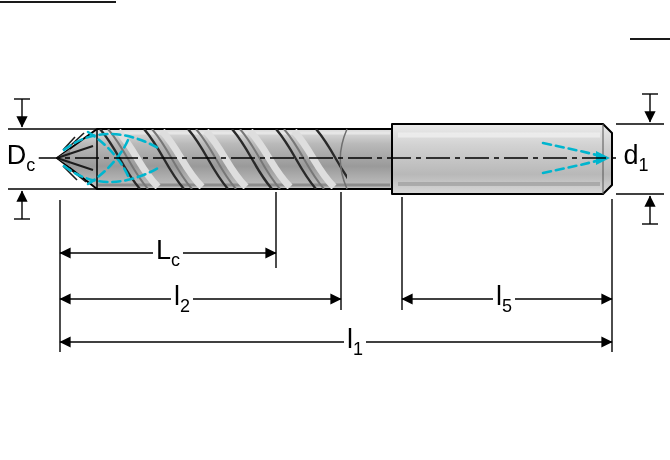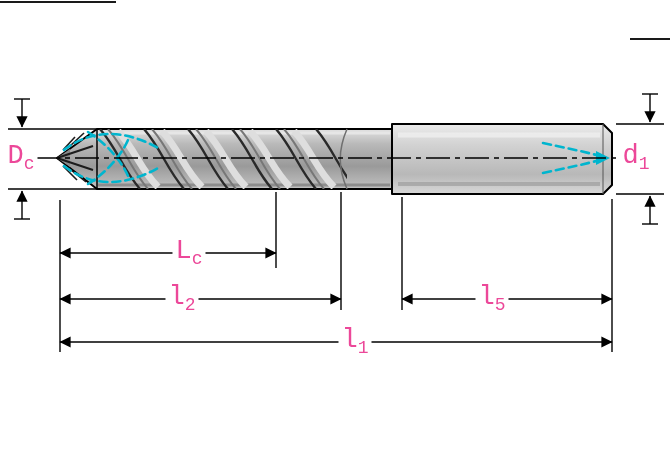--- a/index.html
+++ b/index.html
@@ -9,24 +9,24 @@
     background:#ffffff;
     overflow:hidden;
     font-family:"Liberation Sans",sans-serif;
   }
   .canvas svg{position:absolute;left:0;top:0;}
   .dim-label{
     position:absolute;
     transform:translate(-50%,-50%);
     background:#ffffff;
     padding:0 3px;
-    font-family:Liberation Mono, monospace;
+    font-family:Liberation Sans, sans-serif;
     font-size:27px;
     line-height:1;
-    color:#ec4899;
+    color:#000000;
     white-space:nowrap;
     z-index:2;
   }
   .dim-label sub{
     font-size:18px;
     line-height:1;
   }
 </style>
 </head>
 <body>
@@ -167,29 +167,29 @@
   </svg>
 
   <div class="dim-label" style="left:21px;top:158px;">
     <span>D</span><sub>c</sub>
   </div>
 
   <div class="dim-label" style="left:636px;top:158px;">
     <span>d</span><sub>1</sub>
   </div>
 
-  <div class="dim-label" style="left:168px;top:253px;margin-left:21px;">
+  <div class="dim-label" style="left:168px;top:253px;">
     <span>L</span><sub>c</sub>
   </div>
 
   <div class="dim-label" style="left:182px;top:299px;">
     <span>l</span><sub>2</sub>
   </div>
 
-  <div class="dim-label" style="left:492px;top:299px;">
+  <div class="dim-label" style="left:504px;top:299px;">
     <span>l</span><sub>5</sub>
   </div>
 
   <div class="dim-label" style="left:355px;top:342px;">
     <span>l</span><sub>1</sub>
   </div>
 
 </div>
 
 </body></html>

